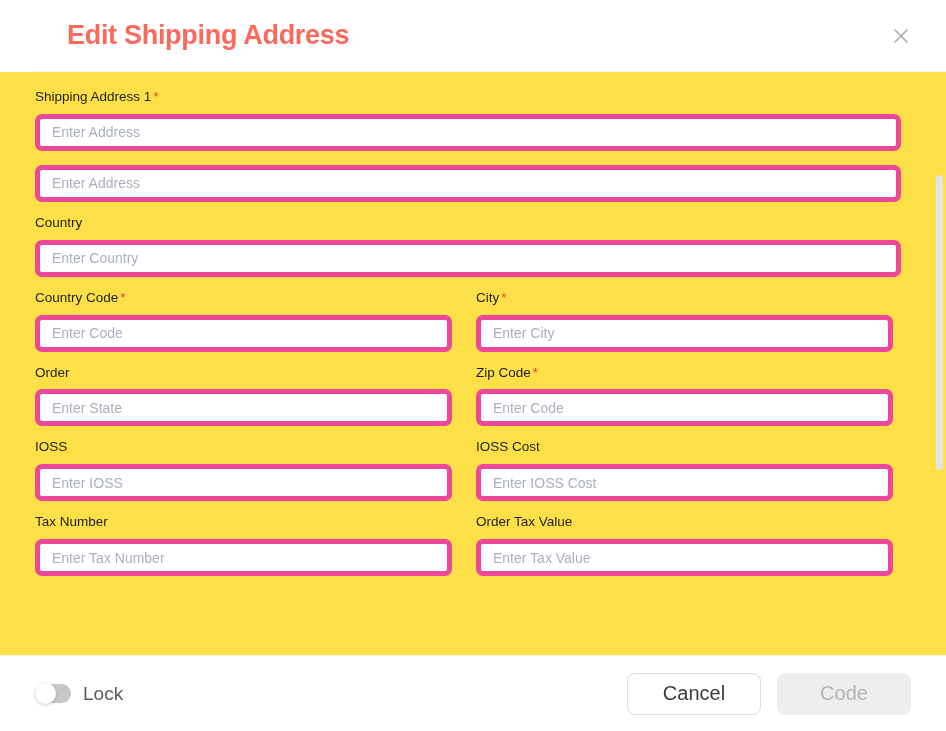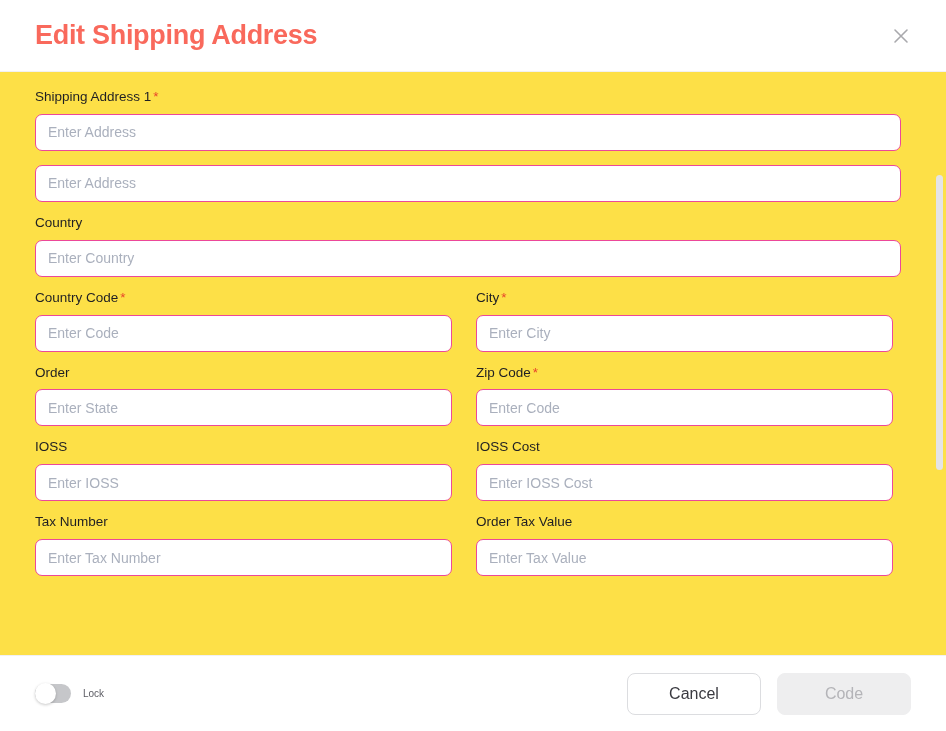--- a/index.html
+++ b/index.html
@@ -28,20 +28,21 @@
   
   .modal-header {
     height: 72px;
     min-height: 72px;
     border-bottom: 1px solid #f1f1f3;
     display: flex;
     align-items: center;
     justify-content: space-between;
     padding: 0 28px 0 35px;
     background: #ffffff;
+    margin-left: 32px;
   }
   .modal-title {
     font-size: 27px;
     font-weight: bold;
     color: #f9695c;
     letter-spacing: -0.3px;
     line-height: 1;
   }
   .close-btn {
     width: 34px;
@@ -85,21 +86,21 @@
     line-height: 1.1;
     white-space: nowrap;
   }
   .req {
     color: #e8432c;
     font-size: 13.5px;
     margin-left: 2px;
   }
   .field-input {
     height: 37px;
-    border: 1px solid #ec4899;
+    border: 5px solid #ec4899;
     border-radius: 7px;
     background: #ffffff;
     padding: 0 12px;
     font-size: 16px;
     font-family: "Liberation Sans", sans-serif;
     color: #2b2b30;
     outline: none;
     width: 100%;
   }
   .field-input::placeholder {
@@ -156,32 +157,32 @@
     position: absolute;
     left: 0px;
     top: -1px;
     width: 21px;
     height: 21px;
     border-radius: 50%;
     background: #ffffff;
     box-shadow: 0 1px 3px rgba(0,0,0,0.22);
   }
   .lock-label {
-    font-size: 10px;
+    font-size: 19px;
     color: #5c5c63;
   }
   .footer-actions {
     display: flex;
     align-items: center;
     gap: 16px;
   }
   .btn {
     height: 42px;
     border-radius: 8px;
-    font-size: 16px;
+    font-size: 20px;
     font-family: "Liberation Sans", sans-serif;
     cursor: pointer;
     padding: 0 18px;
     min-width: 134px;
   }
   .btn-cancel {
     background: #ffffff;
     border: 1px solid #dcdde0;
     color: #3a3a40;
   }

